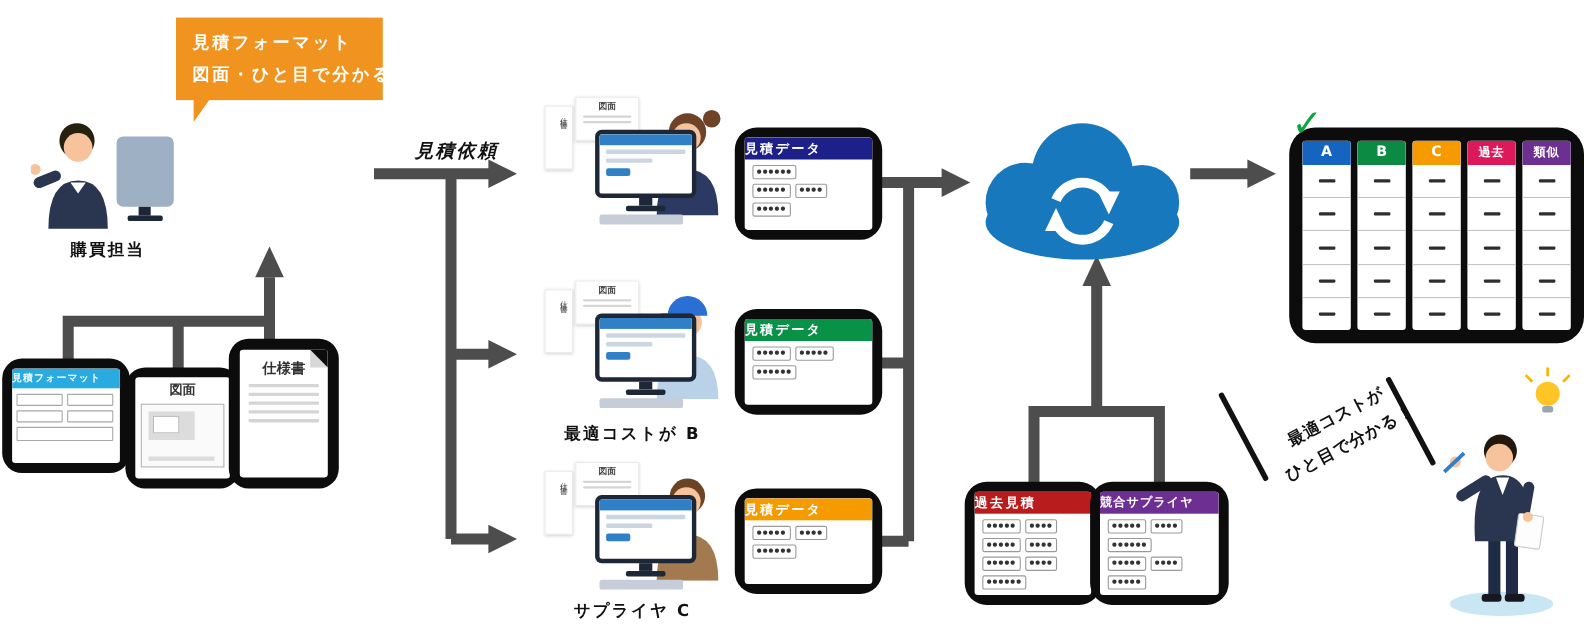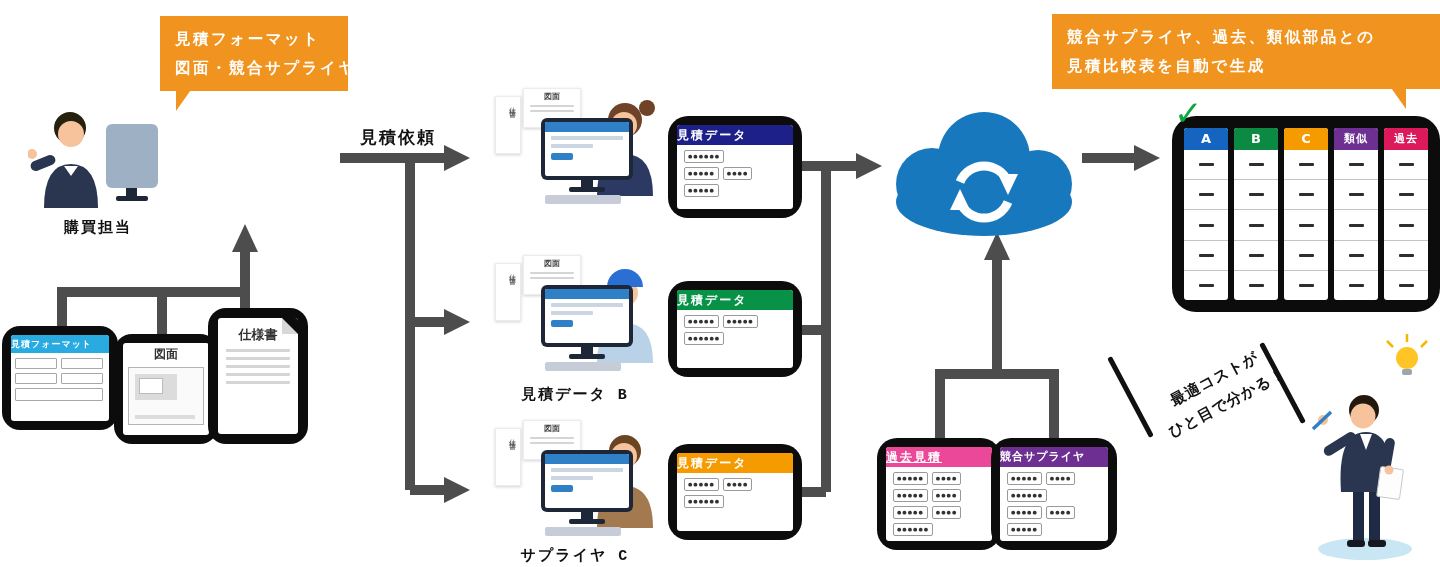--- a/index.html
+++ b/index.html
@@ -5,32 +5,32 @@
   html,body{margin:0;padding:0;background:#fff;}
   body{font-family:"DejaVu Sans","Liberation Sans",sans-serif;}
   .canvas{position:relative;width:1440px;height:567px;background:#fff;overflow:hidden;}
   .connectors{position:absolute;left:0;top:0;z-index:1;}
   
   .callout{position:absolute;z-index:5;background:#f0941f;color:#fff;font-weight:700;padding:9px 15px;box-sizing:border-box;}
   .callout .ln{letter-spacing:2.5px;line-height:1.85;white-space:nowrap;font-size:15.5px;}
   .tailL{position:absolute;bottom:-20px;left:16px;width:0;height:0;border-top:24px solid #f0941f;border-right:17px solid transparent;}
   .tailR{position:absolute;bottom:-20px;right:34px;width:0;height:0;border-top:24px solid #f0941f;border-left:17px solid transparent;}
   
-  .actor-label{position:absolute;z-index:4;font-weight:800;font-size:15px;letter-spacing:2px;color:#111;text-align:center;font-family:Liberation Mono, monospace;}
+  .actor-label{position:absolute;z-index:4;font-weight:800;font-size:15px;letter-spacing:2px;color:#111;text-align:center;}
   .flow-label{position:absolute;z-index:4;font-weight:800;font-size:17px;letter-spacing:2px;color:#111;text-align:center;}
   
   .cloud{position:absolute;z-index:2;}
   .cloud-label{position:absolute;left:0;width:100%;text-align:center;color:#fff;font-weight:800;font-size:17px;letter-spacing:1px;}
   
   .blob{position:absolute;background:#0c0c0c;z-index:2;box-sizing:border-box;}
   .card-inner{background:#fff;border-radius:3px;height:100%;overflow:hidden;box-sizing:border-box;position:relative;}
   .card-hd{color:#fff;text-align:left;font-weight:700;}
   .qhd{height:20px;line-height:20px;font-size:12px;letter-spacing:2px;}
   .hd-a{background:#1d2088;} .hd-b{background:#089247;} .hd-c{background:#f59b00;}
-  .hd-past{background:#ec4899;text-decoration:underline;} .hd-sim{background:#6d2f91;}
+  .hd-past{background:#b91c1c;} .hd-sim{background:#6d2f91;}
   .hd-fmt{background:#29abe2;height:18px;line-height:18px;font-size:9px;letter-spacing:1px;}
   .card-bd{padding:5px 7px;display:flex;flex-direction:column;gap:4px;}
   .frow{display:flex;gap:4px;}
   .fbox{border:1px solid #9a9a9a;border-radius:2px;padding:3px;font-size:5px;line-height:1;color:#333;letter-spacing:1px;white-space:nowrap;}
   
   .formgrid{padding:5px 4px;display:flex;flex-direction:column;gap:4px;}
   .gbox{border:1px solid #a8a8a8;border-radius:1px;height:11px;box-sizing:border-box;background:#fff;}
   .doc-title{display:block;text-align:center;font-weight:700;color:#333;}
   .dline{height:3px;background:#d5d5d5;margin:5px 8px;border-radius:1px;}
   .drawbox{border:1px solid #b5b5b5;margin:4px 5px;height:56px;position:relative;background:#fafafa;}
@@ -95,48 +95,43 @@
       <polygon points="444,309 444,335 470,322"></polygon>
       <polygon points="444,477 444,503 470,490"></polygon>
       <polygon points="856,153 856,179 882,166"></polygon>
       <polygon points="984,260 1010,260 997,232"></polygon>
       <polygon points="1134,145 1134,171 1160,158"></polygon>
     </g>
   </svg>
 
   <div class="callout" style="left:160px;top:16px;width:188px;">
     <div class="ln">見積フォーマット</div>
-    <div class="ln">図面・競合サプライヤ</div>
+    <div class="ln">図面・ひと目で分かる</div>
     <div class="tailL"></div>
   </div>
 
 
-  <div class="callout" style="left:1052px;top:14px;width:388px;">
-    <div class="ln">競合サプライヤ、過去、類似部品との</div>
-    <div class="ln">見積比較表を自動で生成</div>
-    <div class="tailR"></div>
-  </div>
 
   <div class="scene" style="left:28px;top:84px;width:140px;height:132px;">
     <svg class="personsvg" style="left:0;top:14px;" width="80" height="112" viewBox="0 0 80 112">
       <rect class="coatM" x="2" y="60" width="26" height="10" rx="5" transform="rotate(-22 15 65)"></rect>
       <circle class="skin" cx="4" cy="56" r="5"></circle>
       <circle class="hairM" cx="42" cy="30" r="16"></circle>
       <circle class="skin" cx="43" cy="36" r="13"></circle>
       <path class="coatM" d="M16,110 q0,-44 27,-44 q27,0 27,44 z"></path>
       <path class="collar" d="M36,68 l7,10 7,-10 z"></path>
     </svg>
     <div class="monback" style="left:78px;top:40px;width:52px;height:64px;"></div>
     <div class="mstand" style="left:98px;top:104px;width:11px;height:8px;"></div>
     <div class="mbase" style="left:88px;top:112px;width:32px;height:5px;"></div>
   </div>
   <div class="actor-label" style="left:28px;top:218px;width:140px;">購買担当</div>
 
 
-  <div class="flow-label" style="left:333px;top:126px;width:130px;">見積依頼</div>
+  <div class="flow-label" style="left:350px;top:126px;width:130px;font-style:italic;">見積依頼</div>
 
   <div class="blob" style="left:2px;top:326px;width:116px;height:104px;border-radius:18px;padding:9px;">
     <div class="card-inner">
       <div class="card-hd hd-fmt">見積フォーマット</div>
       <div class="formgrid">
         <div class="frow">
             <div class="gbox" style="width:42px;"></div>
             <div class="gbox" style="width:42px;"></div>
           </div>
         <div class="frow">
@@ -216,21 +211,21 @@
         <div class="sbar"></div>
         <div class="srow"></div>
           <div class="srow short"></div>
         <div class="sbtn"></div>
       </div>
     </div>
     <div class="mstand" style="left:94px;top:94px;width:12px;height:7px;"></div>
     <div class="mbase" style="left:82px;top:101px;width:36px;height:5px;"></div>
     <div class="keyboard" style="left:58px;top:109px;width:76px;height:9px;"></div>
   </div>
-  <div class="actor-label" style="left:487px;top:385px;width:176px;">見積データ B</div>
+  <div class="actor-label" style="left:487px;top:385px;width:176px;">最適コストが B</div>
 
   <div class="scene" style="left:487px;top:418px;width:176px;height:130px;">
     <div class="doc doc-tall" style="left:8px;top:10px;width:26px;height:58px;">仕様書</div>
     <div class="doc doc-wide" style="left:36px;top:2px;width:58px;height:40px;">
       <span>図面</span>
       <div class="dline"></div><div class="dline"></div>
     </div>
     <svg class="personsvg" style="left:104px;top:6px;" width="72" height="104" viewBox="0 0 72 104">
       <circle class="hairC" cx="34" cy="27" r="16"></circle>
       <circle class="skin" cx="33" cy="32" r="13"></circle>
@@ -407,39 +402,39 @@
           <div class="dash"></div>
         </div>
       <div class="tcell">
           <div class="dash"></div>
         </div>
       <div class="tcell">
           <div class="dash"></div>
         </div>
     </div>
     <div class="tcol">
+      <div class="th th-sm c-p">過去</div>
+      <div class="tcell">
+          <div class="dash"></div>
+        </div>
+      <div class="tcell">
+          <div class="dash"></div>
+        </div>
+      <div class="tcell">
+          <div class="dash"></div>
+        </div>
+      <div class="tcell">
+          <div class="dash"></div>
+        </div>
+      <div class="tcell">
+          <div class="dash"></div>
+        </div>
+    </div>
+    <div class="tcol">
       <div class="th th-sm c-s">類似</div>
-      <div class="tcell">
-          <div class="dash"></div>
-        </div>
-      <div class="tcell">
-          <div class="dash"></div>
-        </div>
-      <div class="tcell">
-          <div class="dash"></div>
-        </div>
-      <div class="tcell">
-          <div class="dash"></div>
-        </div>
-      <div class="tcell">
-          <div class="dash"></div>
-        </div>
-    </div>
-    <div class="tcol">
-      <div class="th th-sm c-p">過去</div>
       <div class="tcell">
           <div class="dash"></div>
         </div>
       <div class="tcell">
           <div class="dash"></div>
         </div>
       <div class="tcell">
           <div class="dash"></div>
         </div>
       <div class="tcell">

